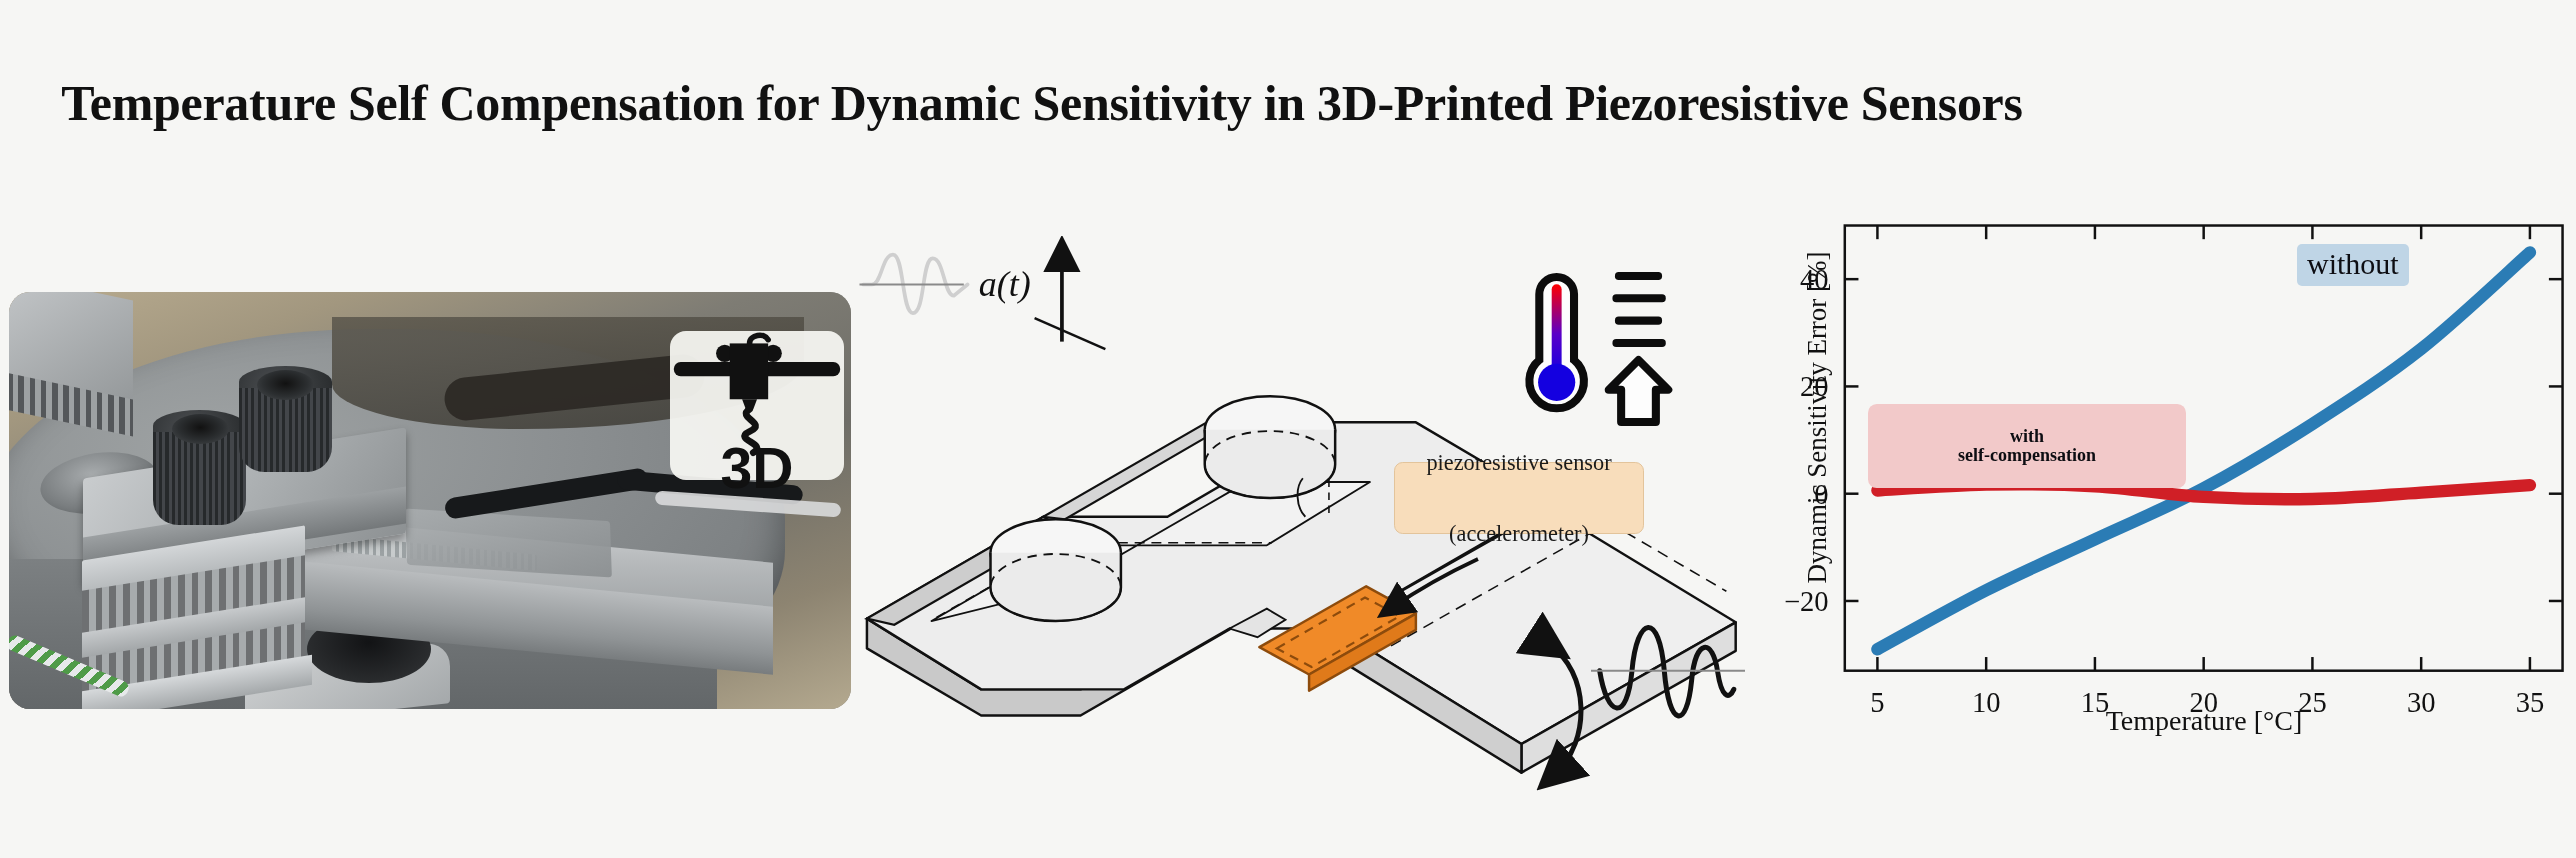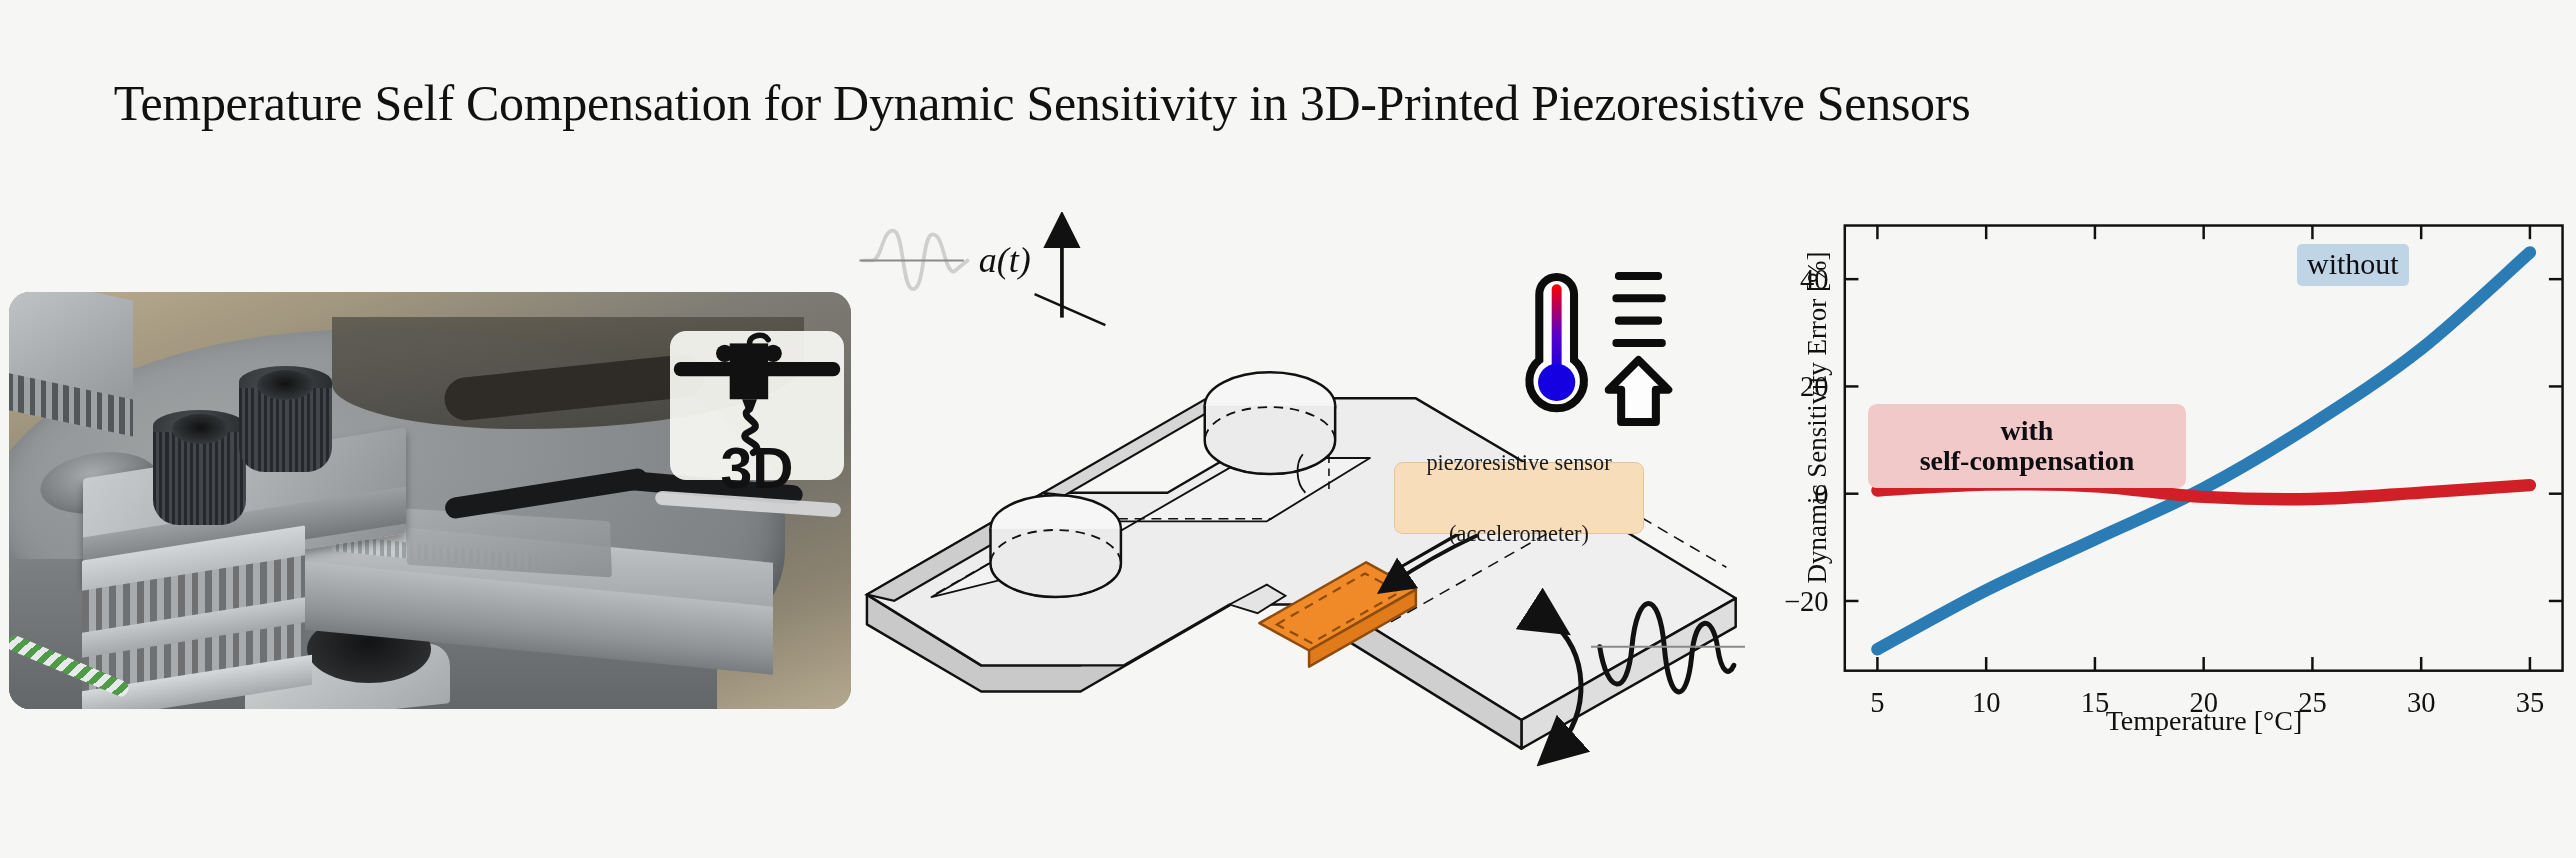--- a/index.html
+++ b/index.html
@@ -2,21 +2,21 @@
 <html style="font-size:10px"><head>
 <meta charset="utf-8">
 <style>
   html,body{margin:0;padding:0;background:#f6f6f4;}
   body{width:2576px;height:858px;position:relative;overflow:hidden;
        font-family:"Liberation Serif","DejaVu Serif",serif;}
 
   #page-title{
     position:absolute;left:0;top:74px;width:2084px;text-align:center;
     font-family:"Liberation Serif","DejaVu Serif",serif;
-    font-size:50px;letter-spacing:-0.3px;color:#111;white-space:nowrap;
+    font-size:50px;letter-spacing:-0.3px;color:#111;white-space:nowrap;font-weight:bold;
   }
 
   
   #photo-panel{
     position:absolute;left:8.7px;top:292px;width:842px;height:417px;
     border-radius:21px;overflow:hidden;
     background:#8b8a84;
   }
   .ph{position:absolute;}
   
@@ -98,21 +98,21 @@
     background:linear-gradient(150deg,#e1e3e4,#b0b4b6);opacity:.85;border-radius:7.4px 25px 3.7px 12.4px;}
 
   
   #badge-3d{
     position:absolute;left:670px;top:331px;width:174px;height:149px;
     border-radius:16px;background:rgba(248,247,243,.93);
   }
   #badge-3d svg{position:absolute;left:0;top:0;}
 
   
-  #diagram{position:absolute;left:857px;top:212px;width:888px;height:559px;}
+  #diagram{position:absolute;left:857px;top:236px;width:888px;height:559px;}
   #diagram svg{position:absolute;left:0;top:0;}
   #sensor-callout{
     position:absolute;left:1394px;top:462px;width:248px;height:70px;
     background:#f8ddbb;border:1.2px solid #e3c49b;border-radius:8.7px;
     display:flex;flex-direction:column;justify-content:center;align-items:center;
     font-size:22.3px;color:#1a1a1a;line-height:1.22;gap:43px;
   }
   #thermo{position:absolute;left:1502px;top:267px;width:180px;height:186px;}
 
   
@@ -129,21 +129,21 @@
   }
   .badge-without{
     position:absolute;left:559px;top:39px;
     background:#bfd5e6;border-radius:5px;padding:2.5px 10px 5px;
     font-size:30px;font-weight:normal;color:#0d0d12;
   }
   .badge-with{
     position:absolute;left:130px;top:199px;width:318px;height:84px;
     background:#f2c9c9;border-radius:8.7px;
     display:flex;flex-direction:column;justify-content:center;align-items:center;
-    font-size:28px;font-weight:bold;color:#0d0d12;line-height:1.08;
+    font-size:18px;font-weight:bold;color:#0d0d12;line-height:1.08;
   }
 </style>
 </head>
 <body>
 
 <div id="page-title">Temperature Self Compensation for Dynamic Sensitivity in 3D-Printed Piezoresistive Sensors</div>
 
 <div id="photo-panel">
   <div class="ph" id="bg-wood"></div>
   <div class="ph" id="bg-plate"></div>

